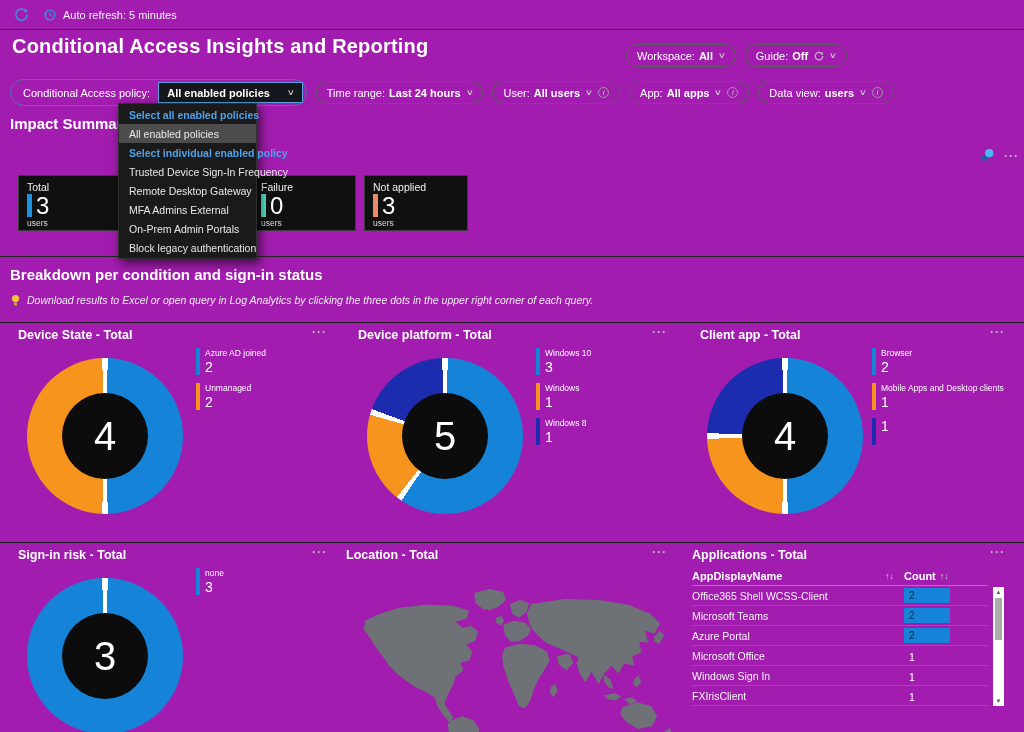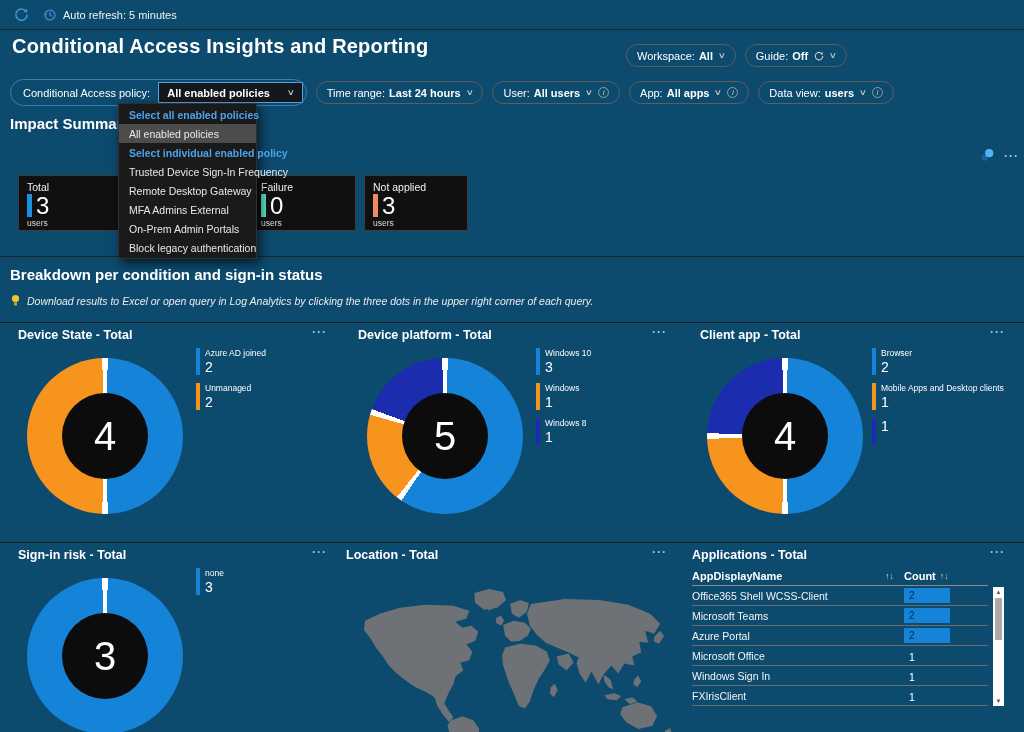--- a/index.html
+++ b/index.html
@@ -1,17 +1,17 @@
 <!DOCTYPE html>
 <html><head>
 <meta charset="utf-8">
 <style>
   html,body{margin:0;padding:0;background:#0c0c0c;width:1024px;height:732px;overflow:hidden;}
   *{box-sizing:border-box;font-family:"Liberation Sans",sans-serif;}
-  .page{position:relative;width:1024px;height:732px;background:#0c4a6e;color:#fff;overflow:hidden;}
+  .page{position:relative;width:1024px;height:732px;background:#a21caf;color:#fff;overflow:hidden;}
 
   
   .topbar{position:absolute;left:0;top:0;right:0;height:30px;border-bottom:1px solid #242424;display:flex;align-items:center;padding-left:14px;gap:14px;}
   .topbar .lbl{font-size:11px;color:#f2f2f2;}
   .icon-btn{display:inline-flex;align-items:center;justify-content:center;cursor:pointer;background:none;border:none;padding:0;}
 
   
   .page-title{position:absolute;left:12px;top:35px;font-size:20px;font-weight:700;letter-spacing:.2px;}
   .header-pills{position:absolute;left:626px;top:44px;display:flex;gap:9px;}
 
@@ -38,21 +38,21 @@
   .more{color:#bdbdbd;font-size:12px;font-weight:700;letter-spacing:1px;cursor:pointer;line-height:8px;}
   .card{position:absolute;top:175px;height:56px;border:1px solid #3d3d3d;background:#101010;padding:5px 8px 4px 8px;}
   .card .clabel{font-size:10.5px;color:#f0f0f0;}
   .card .crow{display:flex;align-items:center;margin-top:1px;}
   .card .cbarv{width:5px;height:23px;margin-right:4px;}
   .card .cval{font-size:24px;font-weight:400;line-height:23px;}
   .card .cunit{font-size:8.5px;color:#dcdcdc;margin-top:1px;}
 
   .hdiv{position:absolute;left:0;right:0;border-top:1px solid #232323;}
 
-  .tip{position:absolute;left:10px;top:294px;display:flex;align-items:center;gap:6px;font-size:10.5px;font-style:italic;color:#ececec;}
+  .tip{position:absolute;left:10px;top:294px;display:flex;align-items:flex-start;gap:6px;font-size:10.5px;font-style:italic;color:#ececec;}
 
   
   .ctitle{position:absolute;font-size:12.5px;font-weight:700;}
   .cmore{position:absolute;}
   .donut{position:absolute;width:156px;height:156px;border-radius:50%;}
   .hole{position:absolute;inset:35px;background:#0c0c0c;border-radius:50%;display:flex;align-items:center;justify-content:center;}
   .hole span{font-size:40px;font-weight:300;color:#fff;}
   .legend{position:absolute;display:flex;flex-direction:column;gap:8px;}
   .litem{display:flex;gap:5px;}
   .lbar{width:4px;min-height:27px;}

